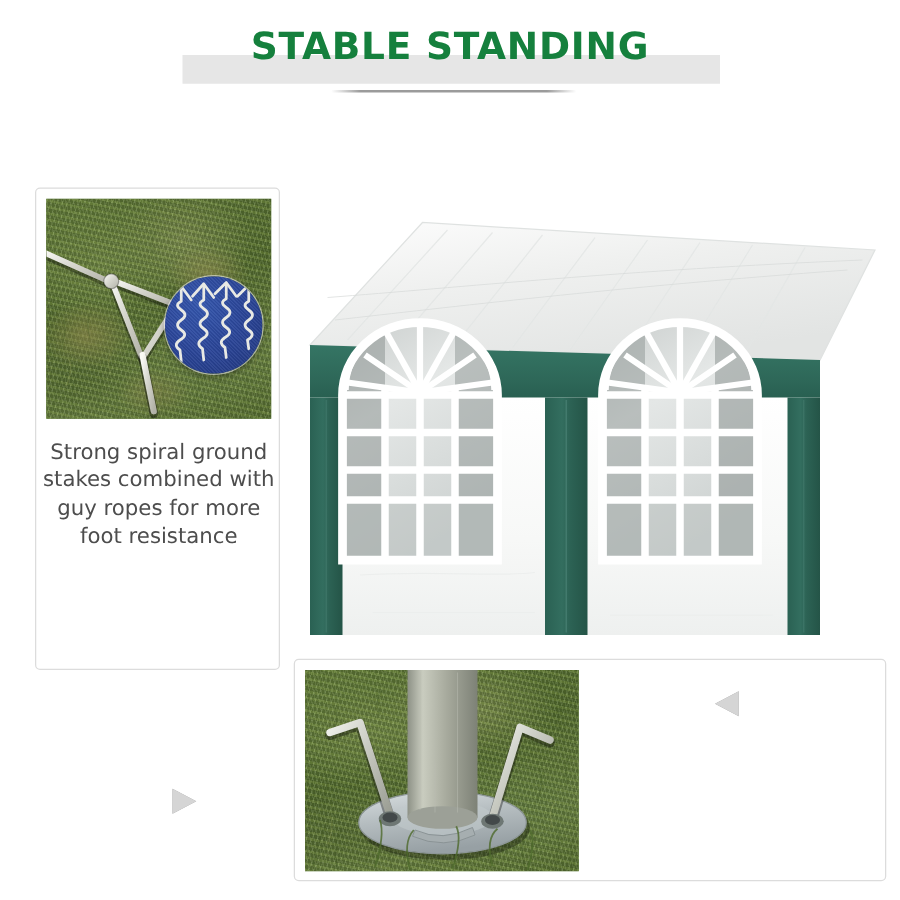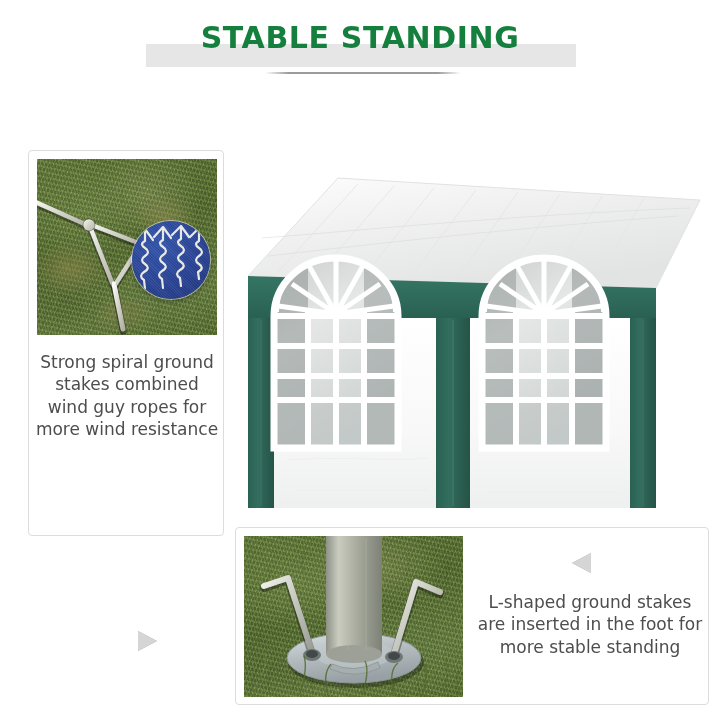--- a/index.html
+++ b/index.html
@@ -343,21 +343,21 @@
             <path d="M31,7 L31,19 q-6,3 0,7 q6,4 0,8 q-6,4 0,8 q6,4 -1,8 q-6,4 0,8 l1,9"></path>
             <path d="M40,14 L49,5 L57,16"></path>
             <path d="M49,6 L49,18 q-6,3 0,7 q6,4 0,8 q-6,4 0,8 q6,4 -1,8 q-6,4 0,8 l1,8"></path>
             <path d="M58,16 L67,7 L75,18"></path>
             <path d="M67,8 L67,20 q-6,3 0,7 q6,4 0,8 q-6,4 0,8 q6,4 -1,8 l1,7"></path>
           </g>
         </svg>
       </div>
     </div>
 
-    <div class="caption caption-left">Strong spiral ground stakes combined wind guy ropes for more wind resistance</div>
+    <div class="caption caption-left">Strong spiral ground stakes combined with guy ropes for more foot resistance</div>
     <div class="arrow arrow-right arrow-pos-left"></div>
   </div>
 
   <div class="card card-bottom">
 
     <div class="photo photo-bottom">
       <div class="grass"></div>
 
       <svg class="grass-blades" width="219" height="161" viewBox="0 0 219 161">
         <g stroke="#3f5423" stroke-width="1.1" fill="none" opacity=".55">
@@ -440,16 +440,15 @@
           <path d="M56,158 q8,-26 4,-38"></path>
             <path d="M84,160 q-6,-22 3,-32"></path>
           <path d="M118,159 q8,-24 3,-34"></path>
             <path d="M150,157 q-6,-22 4,-30"></path>
           <path d="M178,160 q7,-24 2,-32"></path>
         </g>
       </svg>
     </div>
 
     <div class="arrow arrow-left arrow-pos-bottom"></div>
-    <div class="caption caption-bottom">L-shaped ground stakes are inserted in the foot for more stable standing</div>
   </div>
 
 </div>
 
 </body></html>

